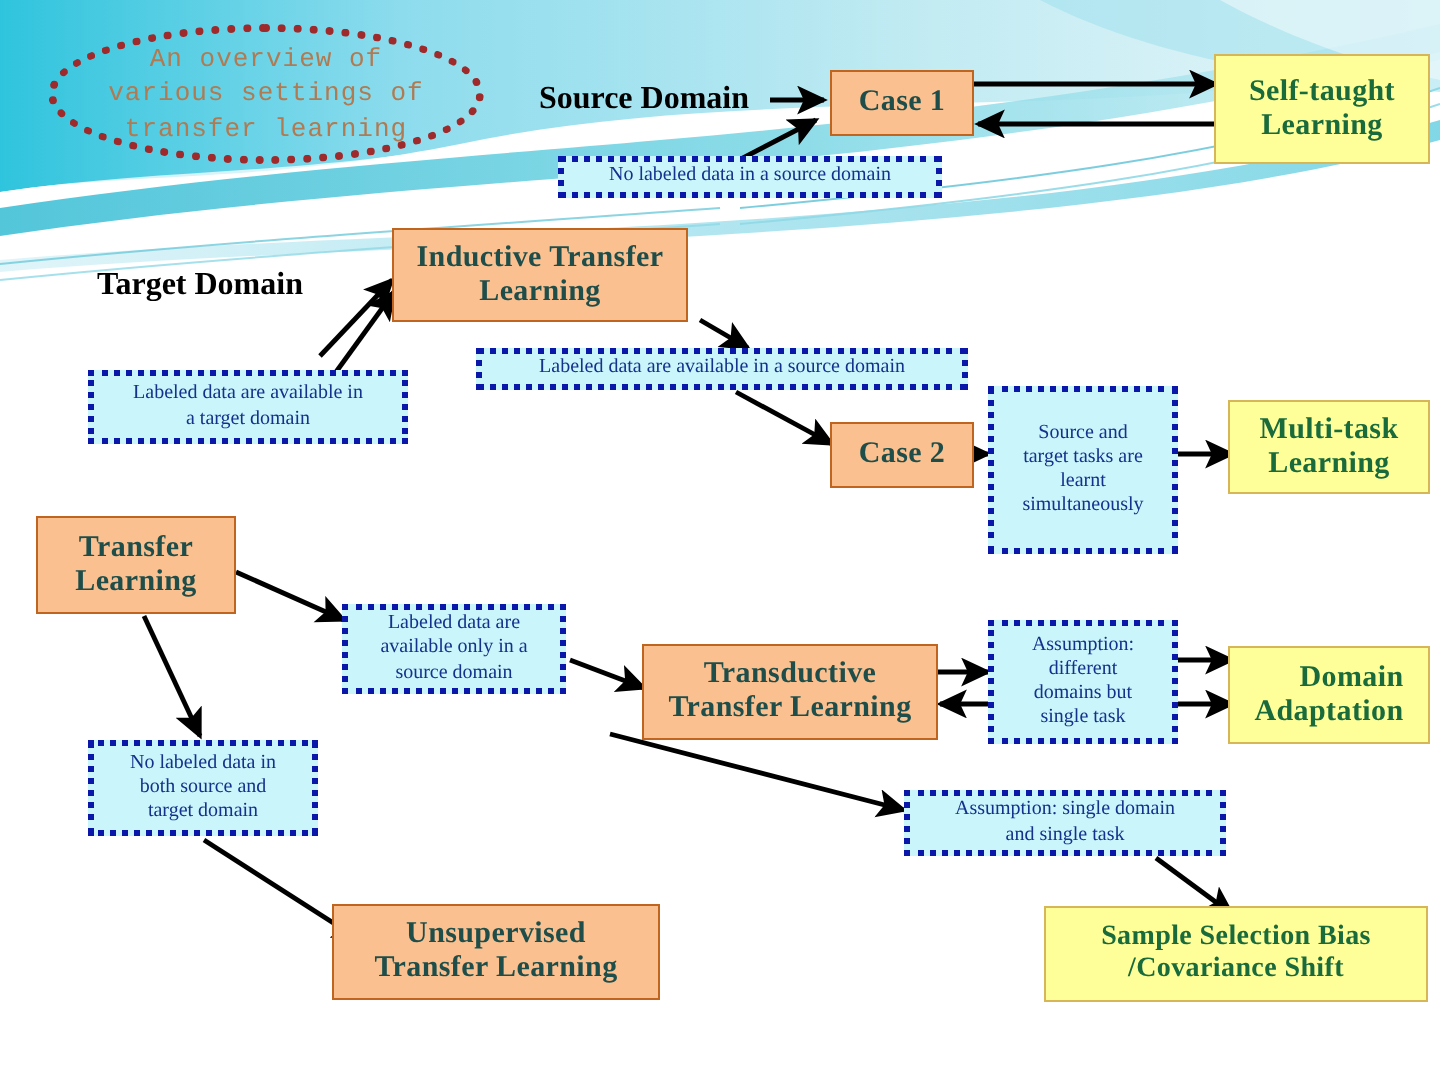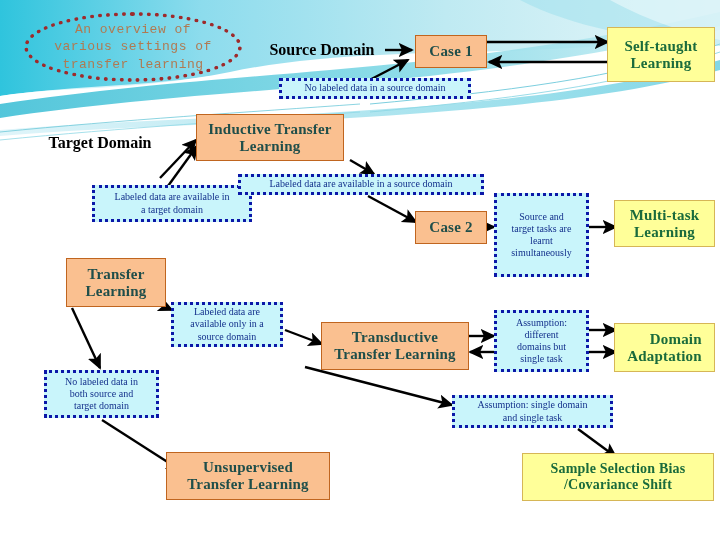--- a/index.html
+++ b/index.html
@@ -209,32 +209,32 @@
 
   <div class="node box-yellow" style="left:614px; top:323px; width:101px; height:49px; font-size:15px;text-align:right;">Domain
 Adaptation</div>
 
   <div class="node box-yellow" style="left:522px; top:453px; width:192px; height:48px; font-size:14px;">Sample Selection Bias
 /Covariance Shift</div>
 
   <div class="node box-orange" style="left:196px; top:114px; width:148px; height:47px; font-size:15px;">Inductive Transfer
 Learning</div>
 
-  <div class="node box-orange" style="left:18px; top:258px; width:100px; height:49px; font-size:15px;margin-left:48px;">Transfer
+  <div class="node box-orange" style="left:18px; top:258px; width:100px; height:49px; font-size:15px;">Transfer
 Learning</div>
 
   <div class="node box-orange" style="left:321px; top:322px; width:148px; height:48px; font-size:15px;">Transductive
 Transfer Learning</div>
 
   <div class="node box-orange" style="left:166px; top:452px; width:164px; height:48px; font-size:15px;">Unsupervised
 Transfer Learning</div>
 
   <div class="node box-cyan" style="left:279px; top:78px; width:192px; height:21px;">No labeled data in a source domain</div>
 
-  <div class="node box-cyan" style="left:44px; top:185px; width:160px; height:37px;margin-left:48px;">Labeled data are available in
+  <div class="node box-cyan" style="left:44px; top:185px; width:160px; height:37px;">Labeled data are available in
 a target domain</div>
 
   <div class="node box-cyan" style="left:238px; top:174px; width:246px; height:21px;">Labeled data are available in a source domain</div>
 
   <div class="node box-cyan" style="left:494px; top:193px; width:95px; height:84px;">Source and
 target tasks are
 learnt
 simultaneously</div>
 
   <div class="node box-cyan" style="left:171px; top:302px; width:112px; height:45px;">Labeled data are

